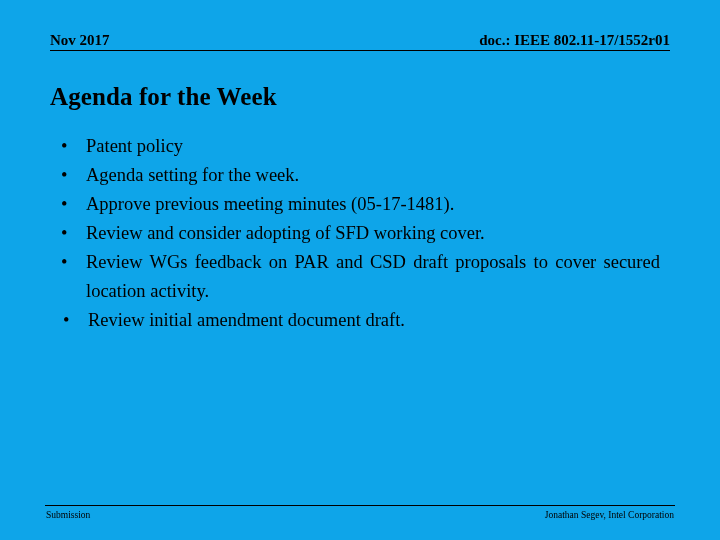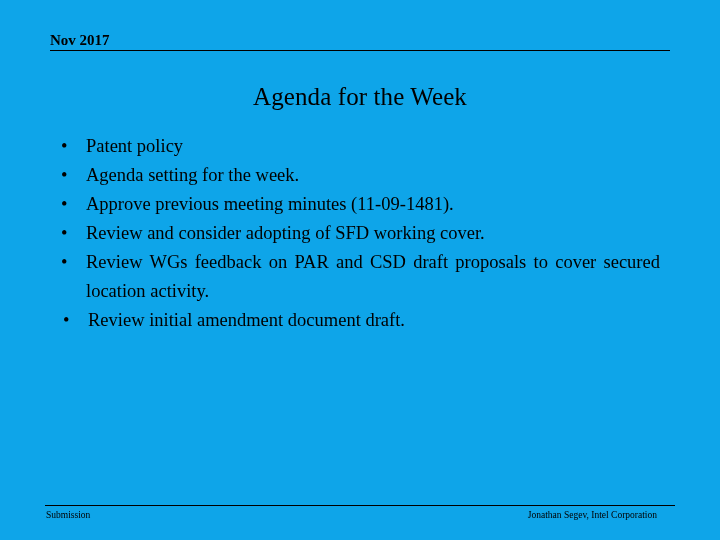--- a/index.html
+++ b/index.html
@@ -54,23 +54,23 @@
     height: 0;
     border-top: 1.6px solid #000000;
   }
 
   
   #slide-title {
     position: absolute;
     left: 50px;
     top: 82px;
     width: 620px;
-    text-align: center;
+    text-align: left;
     font-size: 25px;
-    font-weight: normal;
+    font-weight: bold;
     line-height: 30px;
     letter-spacing: 0.1px;
   }
 
   
   #bullet-list {
     position: absolute;
     left: 50px;
     top: 132px;
     width: 610px;
@@ -142,56 +142,57 @@
     position: absolute;
     left: 0;
     top: 0;
     width: 630px;
     text-align: center;
     font-size: 9.5px;
     line-height: 13px;
   }
   .footer-right {
     position: absolute;
-    right: 18px;
+    right: 1px;
     top: 0;
     font-size: 9.5px;
     line-height: 13px;
     white-space: nowrap;
   }
 </style>
 </head>
 <body>
 
 <div id="slide">
 
   <div id="slide-header">
     <div class="header-row">
       <span class="header-left">Nov 2017</span>
+      <span class="header-right">doc.: IEEE 802.11-17/1552r01</span>
     </div>
     <div id="header-rule"></div>
   </div>
 
   <div id="slide-title">Agenda for the Week</div>
 
   <div id="bullet-list">
 
     <div class="bullet-item">
       <span class="bullet-mark">•</span>
       <span class="bullet-text">Patent policy</span>
     </div>
 
     <div class="bullet-item">
       <span class="bullet-mark">•</span>
       <span class="bullet-text">Agenda setting for the week.</span>
     </div>
 
     <div class="bullet-item">
       <span class="bullet-mark">•</span>
-      <span class="bullet-text">Approve previous meeting minutes (11-09-1481).</span>
+      <span class="bullet-text">Approve previous meeting minutes (05-17-1481).</span>
     </div>
 
     <div class="bullet-item">
       <span class="bullet-mark">•</span>
       <span class="bullet-text">Review and consider adopting of SFD working cover.</span>
     </div>
 
     <div class="bullet-item wrap">
       <span class="bullet-mark">•</span>
       <span class="bullet-text">Review WGs feedback on PAR and CSD draft proposals to cover secured location activity.</span>

